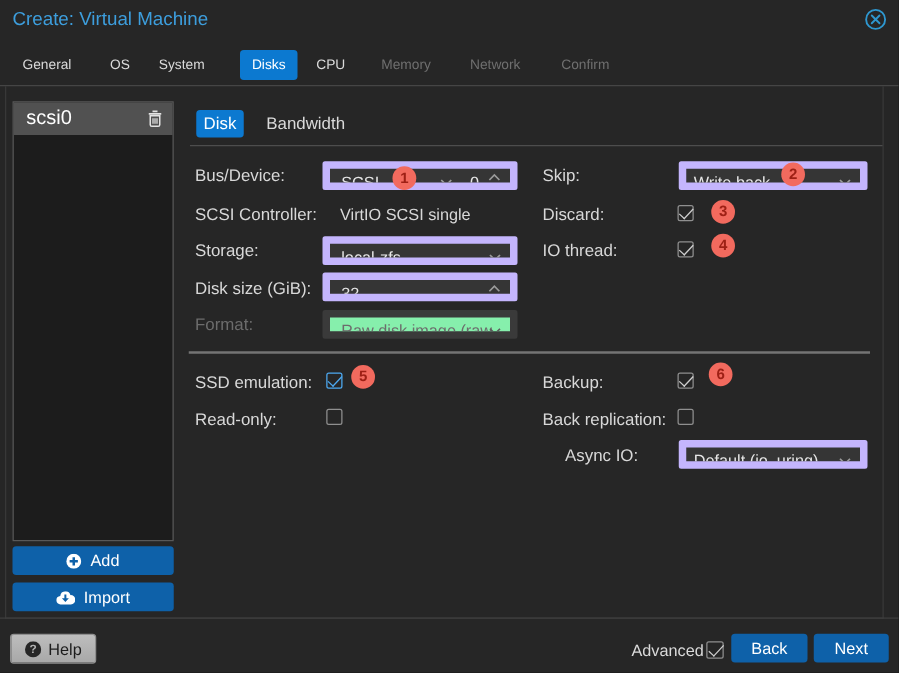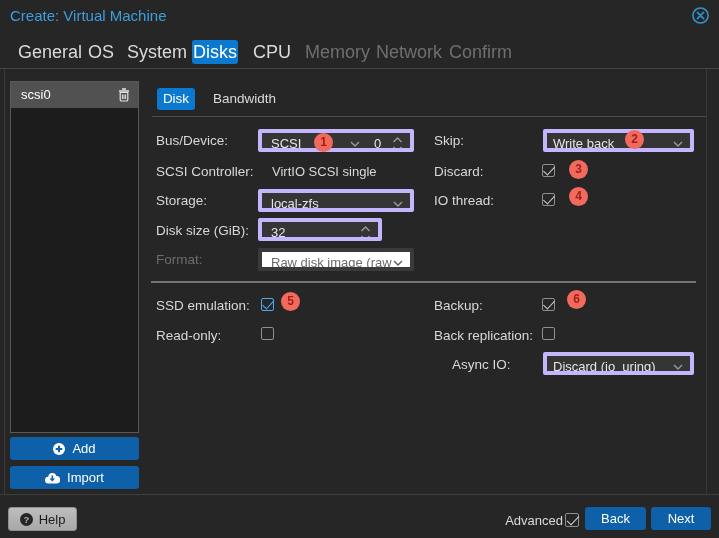--- a/index.html
+++ b/index.html
@@ -1,37 +1,37 @@
 <!DOCTYPE html>
 <html><head>
 <meta charset="utf-8">
 <style>
   html,body{margin:0;padding:0;background:#1a1a1a;}
   *{box-sizing:border-box;font-family:"Liberation Sans",sans-serif;}
   #win{position:relative;width:719px;height:538px;background:#262626;overflow:hidden;}
   .abs{position:absolute;}
   .title{left:10px;top:7px;font-size:15px;color:#3d9edd;white-space:nowrap;}
-  .tab{top:44px;height:17px;line-height:17px;font-size:18px;color:#dadada;white-space:nowrap;}
+  .tab{top:44px;height:17px;line-height:17px;font-size:11px;color:#dadada;white-space:nowrap;}
   .tab.disabled{color:#6f6f6f;}
   .tab.active{top:40px;height:24px;line-height:24px;background:#0c79d0;border-radius:3px;text-align:center;color:#fff;}
   .tabline{left:0;top:68px;width:719px;height:1px;background:#454545;}
   .bodybox{left:4px;top:69px;width:703px;height:426px;border:1px solid #383838;border-top:none;}
   .listbox{left:10px;top:81px;width:129px;height:352px;background:#1c1c1c;border:1px solid #595959;}
   .listrow{left:0;top:0;width:127px;height:26px;background:#515151;color:#ffffff;}
-  .listrow .nm{position:absolute;left:10px;top:6px;font-size:13px;line-height:14px;}
+  .listrow .nm{position:absolute;left:10px;top:6px;font-size:16px;line-height:14px;}
   .btn{border-radius:3px;background:#0e61a9;color:#fff;display:flex;align-items:center;justify-content:center;font-size:13px;gap:7px;}
   .pillsub{left:157px;top:88px;width:38px;height:22px;line-height:22px;background:#0c79d0;border-radius:3px;color:#fff;text-align:center;font-size:13.5px;}
   .subtab{left:213px;top:91px;font-size:13.5px;color:#dadada;height:16px;line-height:16px;}
   .divline{height:1px;background:#4d4d4d;}
   .divline2{height:2px;background:#747474;}
   .lbl{font-size:13.5px;color:#d8d8d8;height:15px;line-height:15px;white-space:nowrap;}
   .lbl.disabled{color:#6c6c6c;}
-  .fld{height:23px;background:#353535;border:4px solid #c4b5fd;border-radius:2px;color:#e6e6e6;font-size:13px;line-height:21px;white-space:nowrap;overflow:hidden;}
+  .fld{height:23px;background:#353535;border:6px solid #c4b5fd;border-radius:2px;color:#e6e6e6;font-size:13px;line-height:21px;white-space:nowrap;overflow:hidden;}
   .fld .txt{position:absolute;left:9px;top:0;line-height:21px;}
-  .fld.disabled{background:#ffffff;border-color:#3a3a3a;color:#6c6c6c;}
+  .fld.disabled{background:#86efac;border-color:#3a3a3a;color:#6c6c6c;}
   .statictxt{font-size:13px;color:#d8d8d8;height:15px;line-height:15px;white-space:nowrap;}
   .chev{position:absolute;right:7px;top:8px;width:10px;height:6px;}
   .chev svg{display:block;}
   .spinner{position:absolute;right:7px;top:3px;width:11px;height:17px;}
   .cb{width:13px;height:13px;border:1px solid #8f8f8f;border-radius:2px;background:transparent;}
   .cb.on::after{content:"";position:absolute;left:3px;top:-1px;width:5px;height:10px;border-right:1.7px solid #d0d0d0;border-bottom:1.7px solid #d0d0d0;transform:rotate(43deg);}
   .cb.focus{border-color:#4da9f1;}
   .cb.focus.on::after{border-color:#4da9f1;}
   .cb14{width:14px;height:14px;}
   .cb14.on::after{left:3.5px;top:-1px;width:5px;height:11px;}
@@ -144,21 +144,21 @@
           <path d="M1 1 L5 5 L9 1" stroke="#9a9a9a" stroke-width="1.4" fill="none"></path>
         </svg>
     </span>
   </div>
 
   <div class="abs lbl" style="left:434px;top:193px;">IO thread:</div>
   <div class="abs cb on" style="left:542px;top:193px;"></div>
   <div class="abs circ" style="left:569px;top:187px;">4</div>
 
   <div class="abs lbl" style="left:156px;top:223px;">Disk size (GiB):</div>
-  <div class="abs fld" style="left:258px;top:218px;width:124px;">
+  <div class="abs fld" style="left:258px;top:218px;width:156px;">
     <span class="txt">32</span>
     <span class="spinner">
       <svg width="11" height="17" viewBox="0 0 11 17">
         <path d="M1.5 6 L5.5 2 L9.5 6" stroke="#9a9a9a" stroke-width="1.4" fill="none"></path>
         <path d="M1.5 11 L5.5 15 L9.5 11" stroke="#9a9a9a" stroke-width="1.4" fill="none"></path>
       </svg>
     </span>
   </div>
 
   <div class="abs lbl disabled" style="left:156px;top:252px;">Format:</div>
@@ -182,21 +182,21 @@
   <div class="abs circ" style="left:567px;top:290px;">6</div>
 
   <div class="abs lbl" style="left:156px;top:328px;">Read-only:</div>
   <div class="abs cb" style="left:261px;top:327px;"></div>
 
   <div class="abs lbl" style="left:434px;top:328px;">Back replication:</div>
   <div class="abs cb" style="left:542px;top:327px;"></div>
 
   <div class="abs lbl" style="left:452px;top:357px;">Async IO:</div>
   <div class="abs fld" style="left:543px;top:352px;width:151px;">
-    <span class="txt" style="left:6px;">Discard (io_uring)</span>
+    <span class="txt" style="left:6px;">Default (io_uring)</span>
     <span class="chev">
       <svg width="10" height="6" viewBox="0 0 10 6">
           <path d="M1 1 L5 5 L9 1" stroke="#9a9a9a" stroke-width="1.4" fill="none"></path>
         </svg>
     </span>
   </div>
 
   <div class="abs footline"></div>
   <div class="abs helpbtn">
     <span style="width:13px;height:13px;display:inline-block;">

